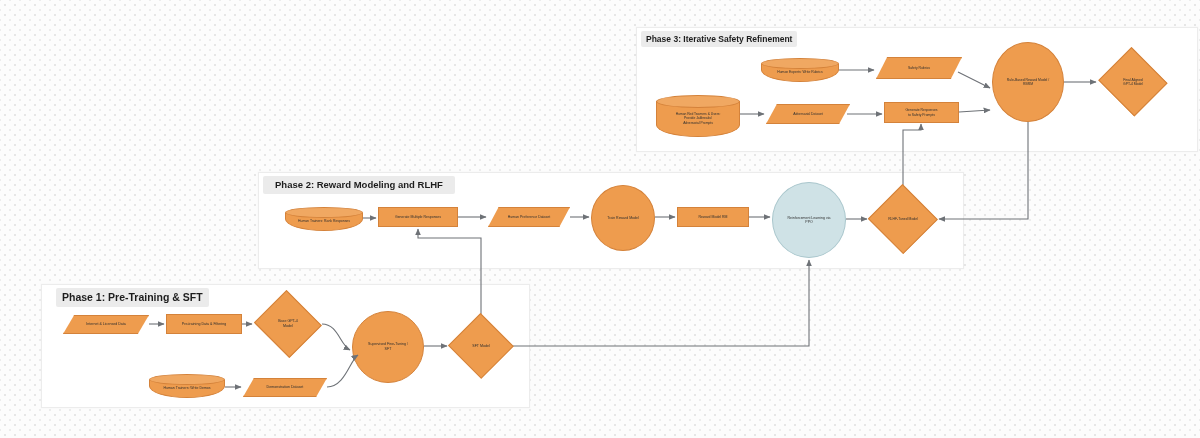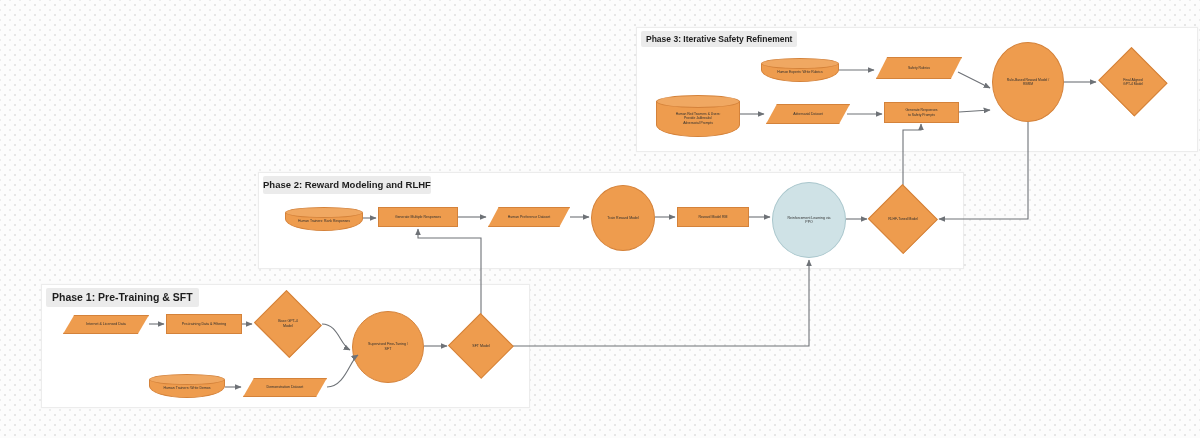--- a/index.html
+++ b/index.html
@@ -28,21 +28,21 @@
     position:absolute;
     background:#ebebeb;
     color:#1d1d1d;
     font-weight:bold;
     border-radius:2px;
     white-space:nowrap;
     line-height:1;
     display:flex;align-items:center;
   }
   #phase1-title{font-size:10.5px;padding:4px 6px;}
-  #phase2-title{font-size:9.5px;padding:4px 0;text-align:right;}
+  #phase2-title{font-size:9.5px;padding:4px 12px;text-align:right;}
   #phase3-title{font-size:8.5px;padding:3.5px 5px;}
 
   .node{
     position:absolute;
     display:flex;align-items:center;justify-content:center;
     text-align:center;
     color:#2e2e2e;
     box-sizing:border-box;
     line-height:1.28;
   }
@@ -171,21 +171,21 @@
     <div class="lbl">Reinforcement Learning via
 PPO</div>
   </div>
 
   <div class="node diamond" style="left:869px;top:186px;width:68px;height:66px;font-size:3.4px;">
     <div class="dshape"></div>
     <div class="lbl">RLHF-Tuned Model</div>
   </div>
 
   <div class="phase-box" style="left:41px;top:284px;width:487px;height:122px;"></div>
-  <div class="phase-title" id="phase1-title" style="left:46px;top:288px;">Phase 1: Pre-Training &amp; SFT</div>
+  <div class="phase-title" id="phase1-title" style="left:56px;top:288px;">Phase 1: Pre-Training &amp; SFT</div>
 
   <div class="node para" style="left:63px;top:315px;width:86px;height:19px;font-size:3.6px;">
     <div class="pshape"></div>
     <div class="lbl">Internet &amp; Licensed Data</div>
   </div>
 
   <div class="node rect" style="left:166px;top:314px;width:76px;height:20px;font-size:3.6px;">
     <div class="lbl">Pre-training Data &amp; Filtering</div>
   </div>
 

